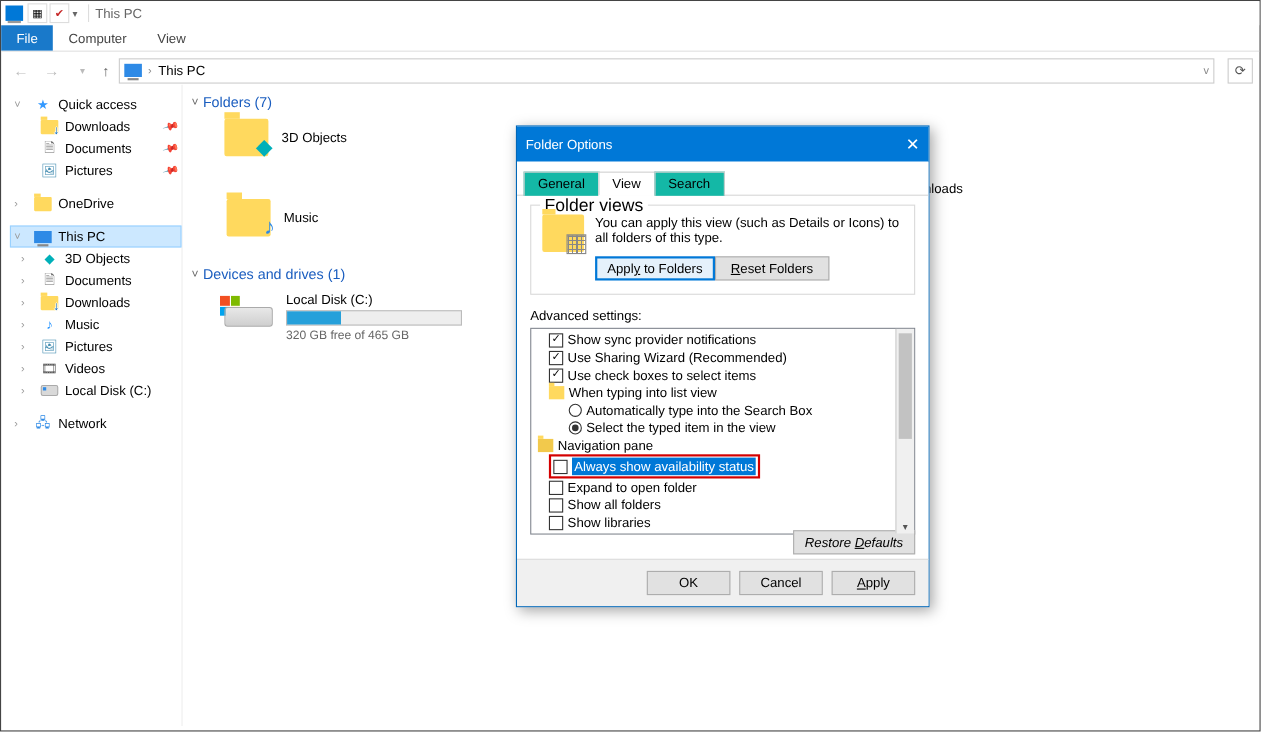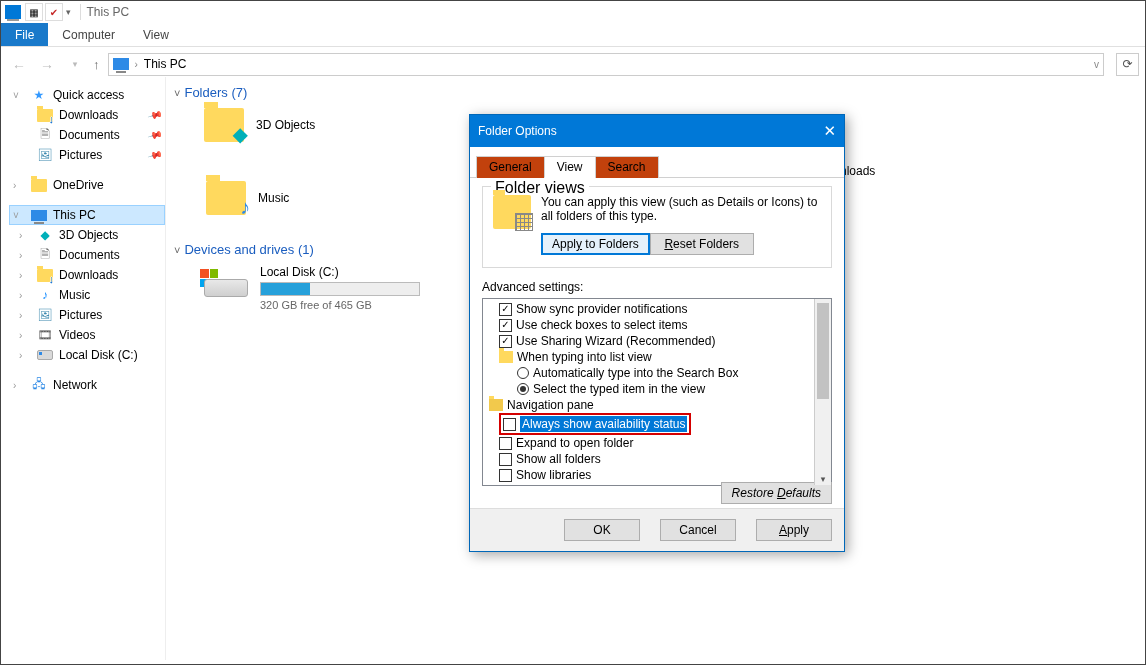--- a/index.html
+++ b/index.html
@@ -87,21 +87,21 @@
 .driveicon .winlogo span:nth-child(4){background:#ffb900;}
 .drive-info .bar{ width:160px; height:14px; border:1px solid #bbb; background:#eee; margin:3px 0;}
 .drive-info .bar .fill{ height:100%; background:#26a0da;}
 .drive-info .free{ color:#666; font-size:11px;}
 
 
 .dialog { position:absolute; left:468px; top:113px; width:376px; background:#fff; border:1px solid #0067b8; box-shadow: 3px 3px 12px rgba(0,0,0,0.35);}
 .dialog .dlghead { height:29px; background:#0078d7; color:#fff; display:flex; align-items:center; padding:16px 8px; font-size:12px;justify-content:space-between;}
 .dialog .dlghead .x { margin-left:auto; font-size:15px; cursor:default;}
 .dialog .tabs { display:flex; padding:8px 6px 0 6px; background:#fff; border-bottom:1px solid #d0d0d0; font-size:12px;}
-.dialog .tabs .t { padding:3px 12px; border:1px solid #d0d0d0; border-bottom:none; margin-right:-1px; background:#c2410c; position:relative; top:1px;}
+.dialog .tabs .t { padding:3px 12px; border:1px solid #d0d0d0; border-bottom:none; margin-right:-1px; background:#14b8a6; position:relative; top:1px;}
 .dialog .tabs .t.active { background:#fff; border-bottom:1px solid #fff;}
 .dialog .body { padding:8px 12px; background:#fff;}
 .fieldset { border:1px solid #d9d9d9; padding:8px 10px 12px 10px; position:relative; margin-bottom:12px;}
 .fieldset .legend { position:absolute; top:-8px; left:8px; background:#fff; padding:0 4px; font-size:16px;}
 .fv-row{ display:flex; gap:10px;}
 .fv-icon{ width:38px; height:34px; background:#ffd95e; border-radius:2px; position:relative; flex-shrink:0;}
 .fv-icon:before{content:"";position:absolute;top:-5px;left:0;width:12px;height:5px;background:#ffd95e;}
 .fv-icon .grid{ position:absolute; right:-2px; bottom:-2px; width:18px;height:18px; background:repeating-linear-gradient(#888 0 1px, transparent 1px 4px),repeating-linear-gradient(90deg,#888 0 1px, transparent 1px 4px); border:1px solid #888;}
 .fv-btns { display:flex; margin-top:10px;}
 .wbtn { padding: 3px 10px; border:1px solid #adadad; background:#e1e1e1; font-size:12px; min-width:104px; text-align:center;}
@@ -120,21 +120,21 @@
 .advlist .rad.sel::after{content:"";width:6px;height:6px;background:#333;border-radius:50%;}
 .advlist .hdicon{ width:14px;height:12px; background:#ffd95e; position:relative; flex-shrink:0;}
 .advlist .hdicon:before{content:"";position:absolute;top:-3px;left:0;width:5px;height:3px;background:#ffd95e;}
 .advlist .hl { background:#0078d7; color:#fff; padding:0 2px;}
 .advlist .redbox { border:2px solid #d40000; padding:1px 2px; display:inline-flex; align-items:center; gap:4px;}
 .advscroll { width:17px; background:#f0f0f0; border-left:1px solid #ccc; position:relative;}
 .advscroll .thumb{ position:absolute; top:4px; left:2px; right:2px; height:96px; background:#c2c2c2;}
 .advscroll .darr{ position:absolute; bottom:1px; width:100%; text-align:center; font-size:9px; color:#555;}
 
 .restore-row { text-align:right; font-style:italic;}
-.btnrow { display:flex; justify-content:flex-end; gap:20px; padding:10px 12px; background:#f0f0f0; border-top:1px solid #ddd;}
+.btnrow { display:flex; justify-content:flex-end; gap:8px; padding:10px 12px; background:#f0f0f0; border-top:1px solid #ddd;}
 .btnrow .wbtn{ min-width:76px;}
 </style>
 </head>
 <body>
 
 <div class="titlebar">
   <div class="ticon"></div>
   <div class="qat">
     <div class="q">▦</div>
     <div class="q" style="color:#c62828">✔</div>
@@ -311,25 +311,25 @@
 
     <div class="advlabel">Advanced settings:</div>
     <div class="advbox">
       <div class="advlist">
         <div class="row ind1">
             <span class="chk checked"></span>
             <span>Show sync provider notifications</span>
           </div>
         <div class="row ind1">
             <span class="chk checked"></span>
+            <span>Use Sharing Wizard (Recommended)</span>
+          </div>
+        <div class="row ind1">
+            <span class="chk checked"></span>
             <span>Use check boxes to select items</span>
-          </div>
-        <div class="row ind1">
-            <span class="chk checked"></span>
-            <span>Use Sharing Wizard (Recommended)</span>
           </div>
         <div class="row ind1">
             <span class="hdicon"></span>
             <span>When typing into list view</span>
           </div>
         <div class="row ind2">
             <span class="rad"></span>
             <span>Automatically type into the Search Box</span>
           </div>
         <div class="row ind2">

